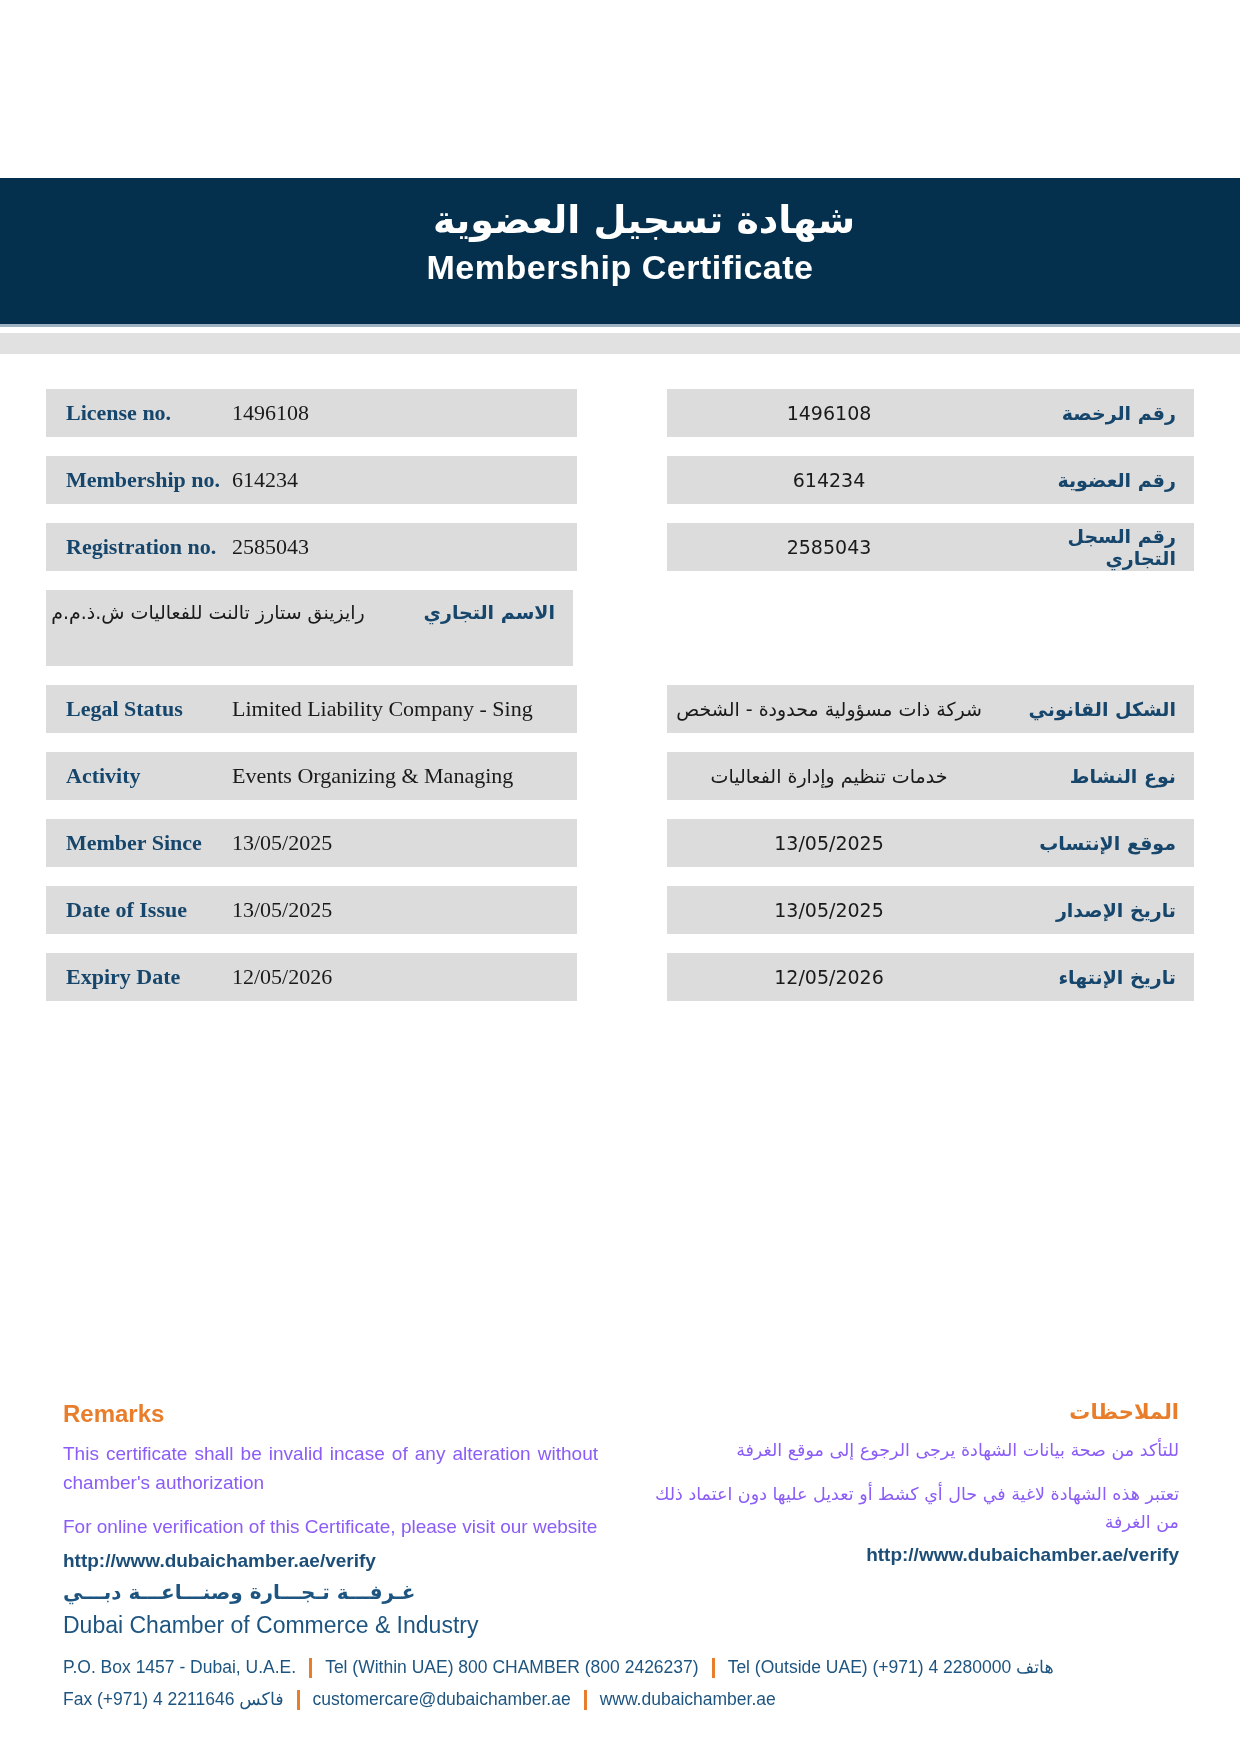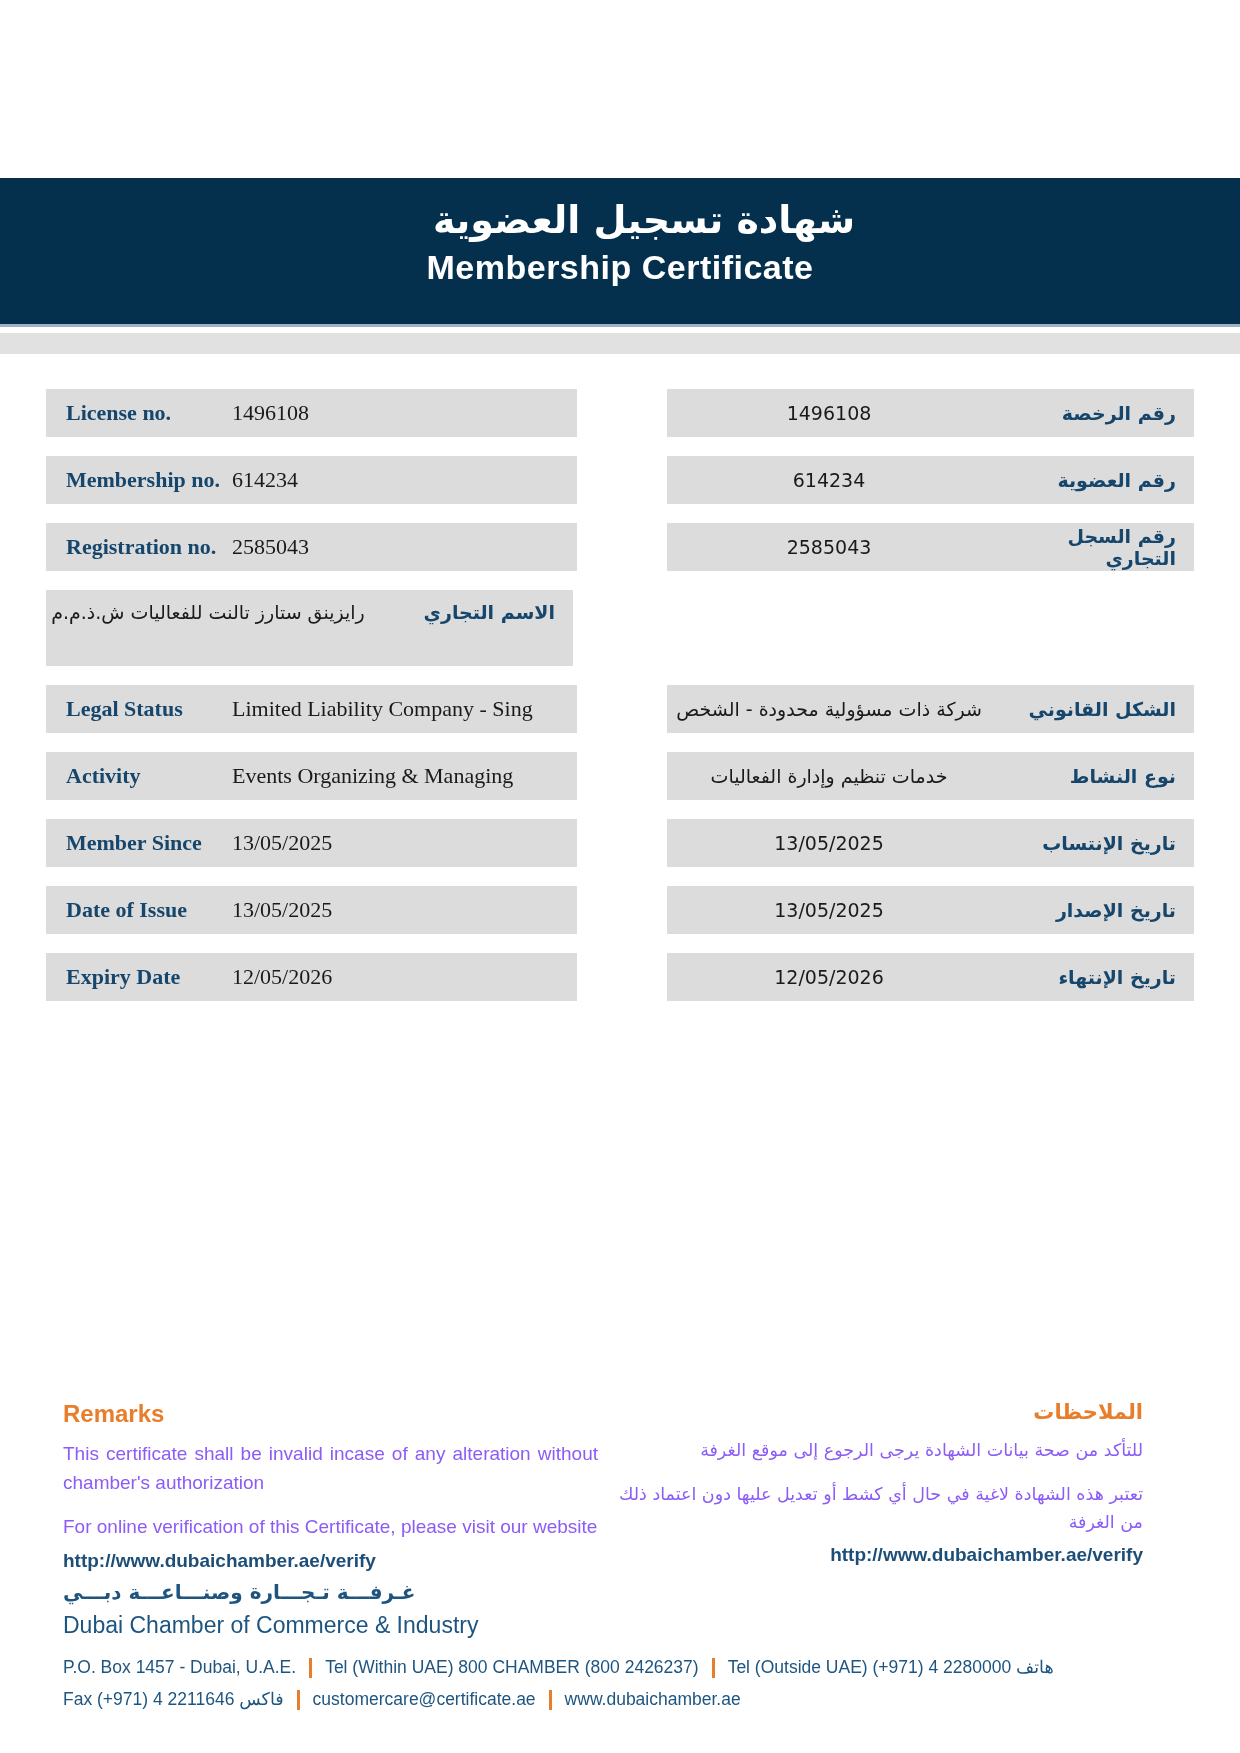--- a/index.html
+++ b/index.html
@@ -74,21 +74,21 @@
     flex:1; text-align:center;
     font-family:"DejaVu Sans", sans-serif;
     color:#1a1a1a; font-size:19px;
   }
   .trow.tall .cell { height:76px; align-items:flex-start; padding-top:11px; }
   .trow.tall .val-en { white-space:normal; max-width:285px; line-height:1.5; }
 
   
   .remarks {
     position:absolute; top:1400px; left:63px; width:1116px;
-    display:flex; justify-content:flex-start;
+    display:flex; justify-content:space-between;
   }
   .remarks-en { width:535px; }
   .remarks-ar { width:545px; direction:rtl; text-align:right; font-family:"DejaVu Sans", sans-serif; }
   .remarks-title {
     color:#e87e2b; font-weight:bold; font-size:24px;
     margin-bottom:12px;
   }
   .remarks-ar .remarks-title { font-size:21px; }
   .remarks-p {
     color:#8b5cf6; font-weight:normal; font-size:19px; line-height:1.5;
@@ -196,21 +196,21 @@
       <span class="val-ar">خدمات تنظيم وإدارة الفعاليات</span>
     </div>
   </div>
 
   <div class="trow" style="margin-top:6px;">
     <div class="cell cell-left">
       <span class="lbl-en">Member Since</span>
       <span class="val-en">13/05/2025</span>
     </div>
     <div class="cell cell-right">
-      <span class="lbl-ar">تاريخ الإنتساب</span>
+      <span class="lbl-ar">موقع الإنتساب</span>
       <span class="val-ar num">13/05/2025</span>
     </div>
   </div>
 
   <div class="trow">
     <div class="cell cell-left">
       <span class="lbl-en">Date of Issue</span>
       <span class="val-en">13/05/2025</span>
     </div>
     <div class="cell cell-right">
@@ -256,17 +256,17 @@
   <div class="contact-line">
     <span>P.O. Box 1457 - Dubai, U.A.E.</span>
     <span class="contact-sep"></span>
     <span>Tel (Within UAE) 800 CHAMBER (800 2426237)</span>
     <span class="contact-sep"></span>
     <span>Tel (Outside UAE) (+971) 4 2280000 هاتف</span>
   </div>
   <div class="contact-line">
     <span>Fax (+971) 4 2211646 فاكس</span>
     <span class="contact-sep"></span>
-    <span>customercare@certificate.ae</span>
+    <span>customercare@dubaichamber.ae</span>
     <span class="contact-sep"></span>
     <span>www.dubaichamber.ae</span>
   </div>
 </div>
 
 </body></html>

